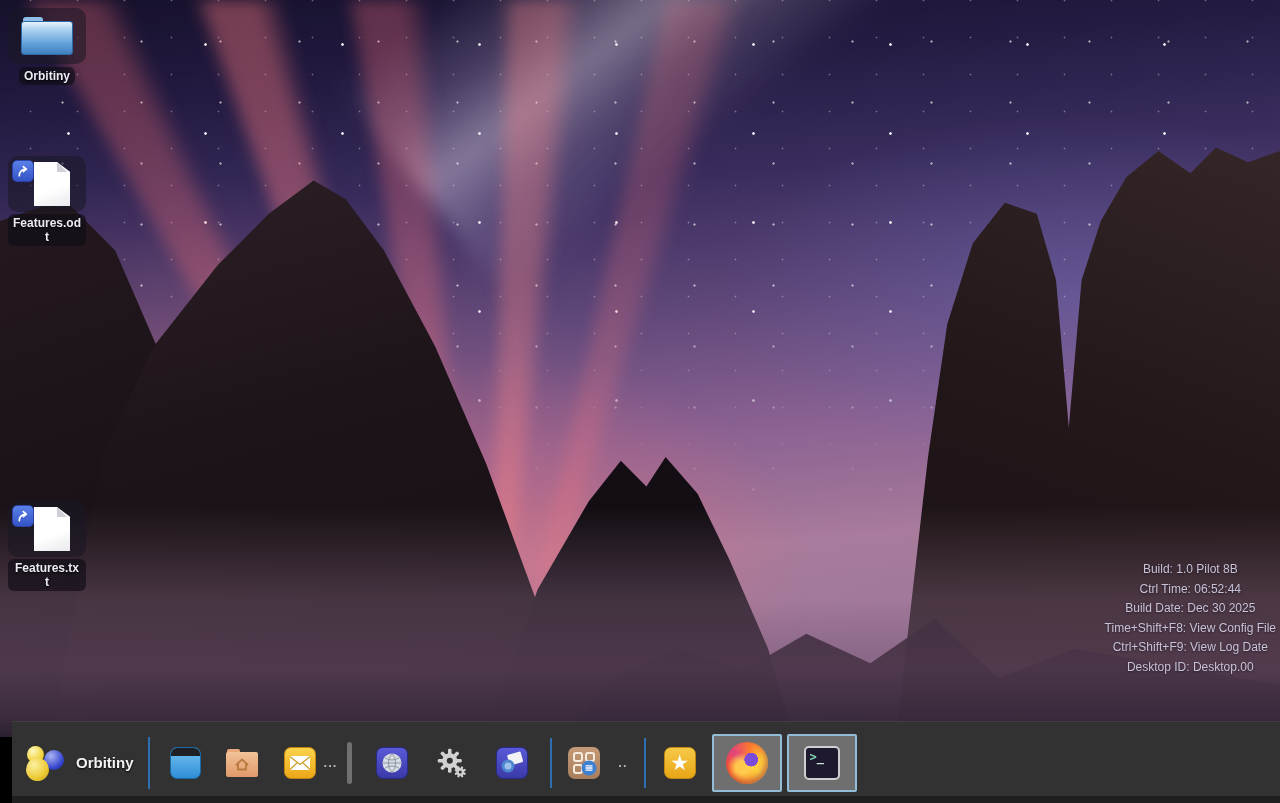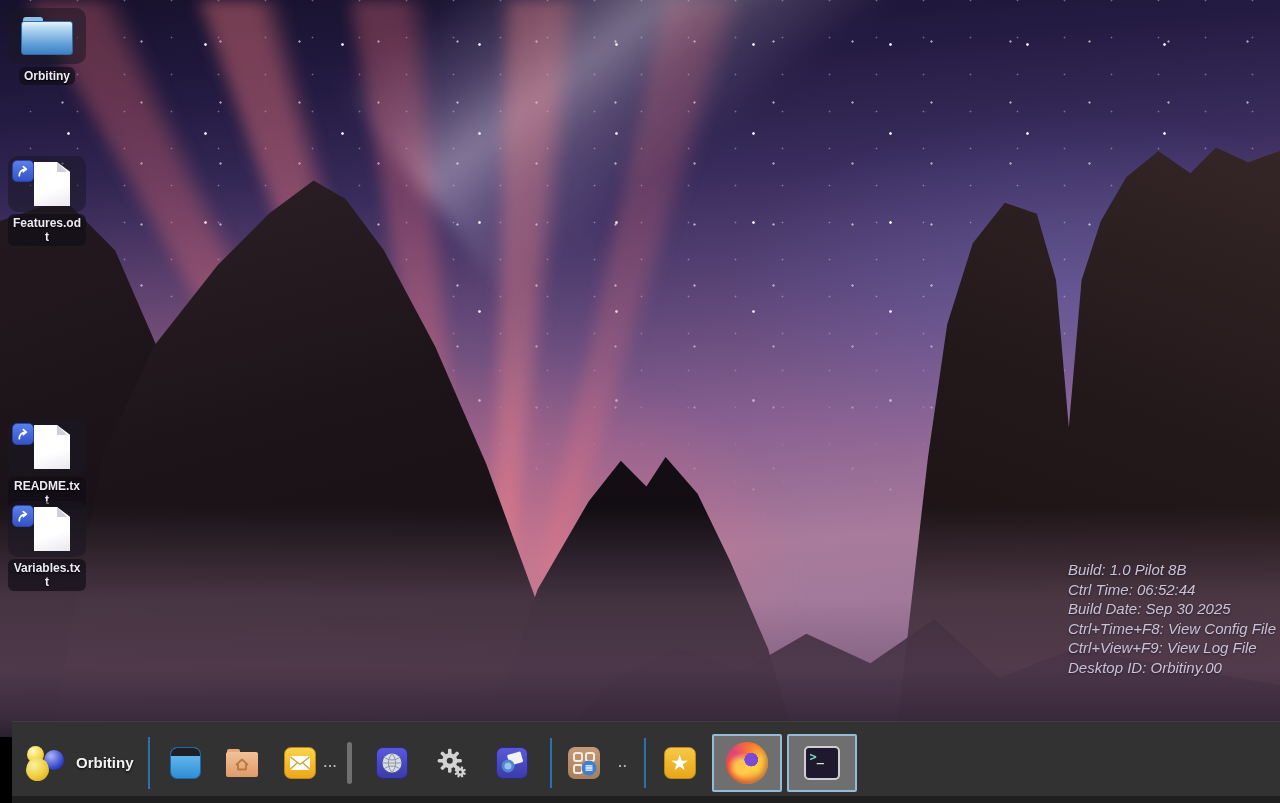--- a/index.html
+++ b/index.html
@@ -72,22 +72,22 @@
     background:#8fc0e8; border-radius:3px 3px 0 0; }
   .folder-body { position:absolute; left:0; top:4px; width:52px; height:34px;
     background:linear-gradient(180deg,#e8f3fc 0%,#b8d9f2 18%,#5f9fd8 70%,#3f80bf 100%);
     border:1px solid #2f6aa8; border-radius:3px; }
   .icon-label { display:inline-block; max-width:92px; padding:2px 5px;
     background:rgba(16,14,22,.68); border-radius:6px;
     color:#eceaf2; font-size:12px; font-weight:bold; line-height:14px;
     word-break:break-all; text-shadow:0 1px 2px #000; }
 
   
-  .build-info { position:absolute; right:4px; top:560px; text-align:left;
-    font-style:italic; font-size:15px; line-height:19.5px;
+  .build-info { position:absolute; right:4px; top:560px; text-align:center;
+    font-size:12px; line-height:19.5px;
     color:rgba(212,207,228,.92); text-shadow:0 1px 2px rgba(20,15,30,.6); }
 
   
   .taskbar { position:absolute; left:12px; bottom:0; width:1280px; height:82px;
     background:#323232; border-top:1px solid #3e3e3e;
     box-shadow:inset 0 -7px 0 rgba(0,0,0,.38);
     display:flex; align-items:center; }
   .logo-wrap { display:flex; align-items:center; margin-left:12px; }
   .logo-orbs { position:relative; width:42px; height:38px; }
   .orb { position:absolute; border-radius:50%; }
@@ -177,55 +177,42 @@
       </div>
       <div class="file-glyph">
           <div class="file-fold"></div>
         </div>
     </div>
     <span class="icon-label">Features.odt</span>
   </div>
 
 
 
-  <div class="icon-item" style="top:419px">
-    <div class="icon-cell">
-      <div class="badge">
-        <svg width="15" height="15" viewBox="0 0 16 16">
-            <path d="M3.5 12.5 C3.5 8 6.5 5.5 11 5.5 M11 5.5 L7.8 2.8 M11 5.5 L7.8 8.2" stroke="#fff" stroke-width="1.8" fill="none" stroke-linecap="round"></path>
-          </svg>
-      </div>
-      <div class="file-glyph">
-          <div class="file-fold"></div>
-        </div>
-    </div>
-    <span class="icon-label">README.txt</span>
-  </div>
 
   <div class="icon-item" style="top:501px">
     <div class="icon-cell">
       <div class="badge">
         <svg width="15" height="15" viewBox="0 0 16 16">
             <path d="M3.5 12.5 C3.5 8 6.5 5.5 11 5.5 M11 5.5 L7.8 2.8 M11 5.5 L7.8 8.2" stroke="#fff" stroke-width="1.8" fill="none" stroke-linecap="round"></path>
           </svg>
       </div>
       <div class="file-glyph">
           <div class="file-fold"></div>
         </div>
     </div>
-    <span class="icon-label">Variables.txt</span>
+    <span class="icon-label">Features.txt</span>
   </div>
 
   <div class="build-info">
     <div>Build: 1.0 Pilot 8B</div>
     <div>Ctrl Time: 06:52:44</div>
-    <div>Build Date: Sep 30 2025</div>
-    <div>Ctrl+Time+F8: View Config File</div>
-    <div>Ctrl+View+F9: View Log File</div>
-    <div>Desktop ID: Orbitiny.00</div>
+    <div>Build Date: Dec 30 2025</div>
+    <div>Time+Shift+F8: View Config File</div>
+    <div>Ctrl+Shift+F9: View Log Date</div>
+    <div>Desktop ID: Desktop.00</div>
   </div>
 
   <div class="taskbar">
 
     <div class="logo-wrap">
       <div class="logo-orbs">
         <div class="orb orb-y1"></div>
         <div class="orb orb-b"></div>
         <div class="orb orb-y2"></div>
       </div>

